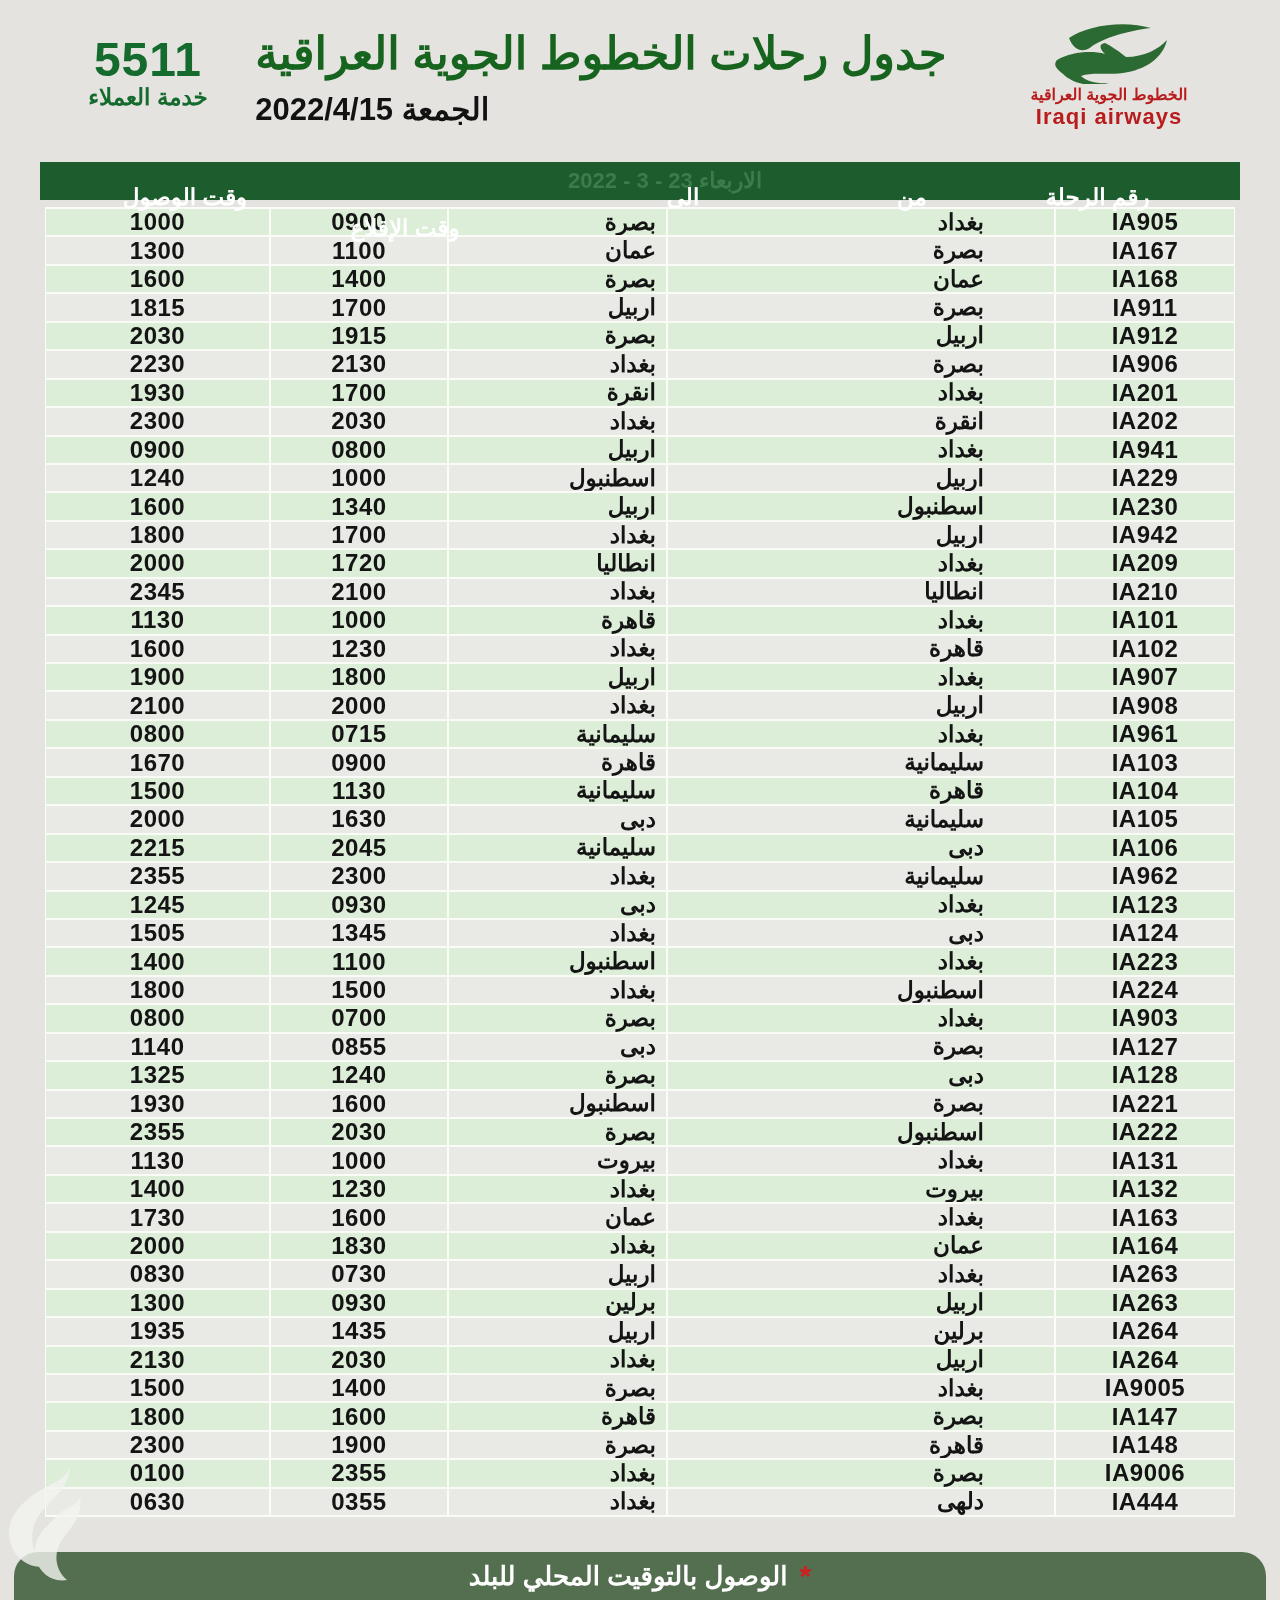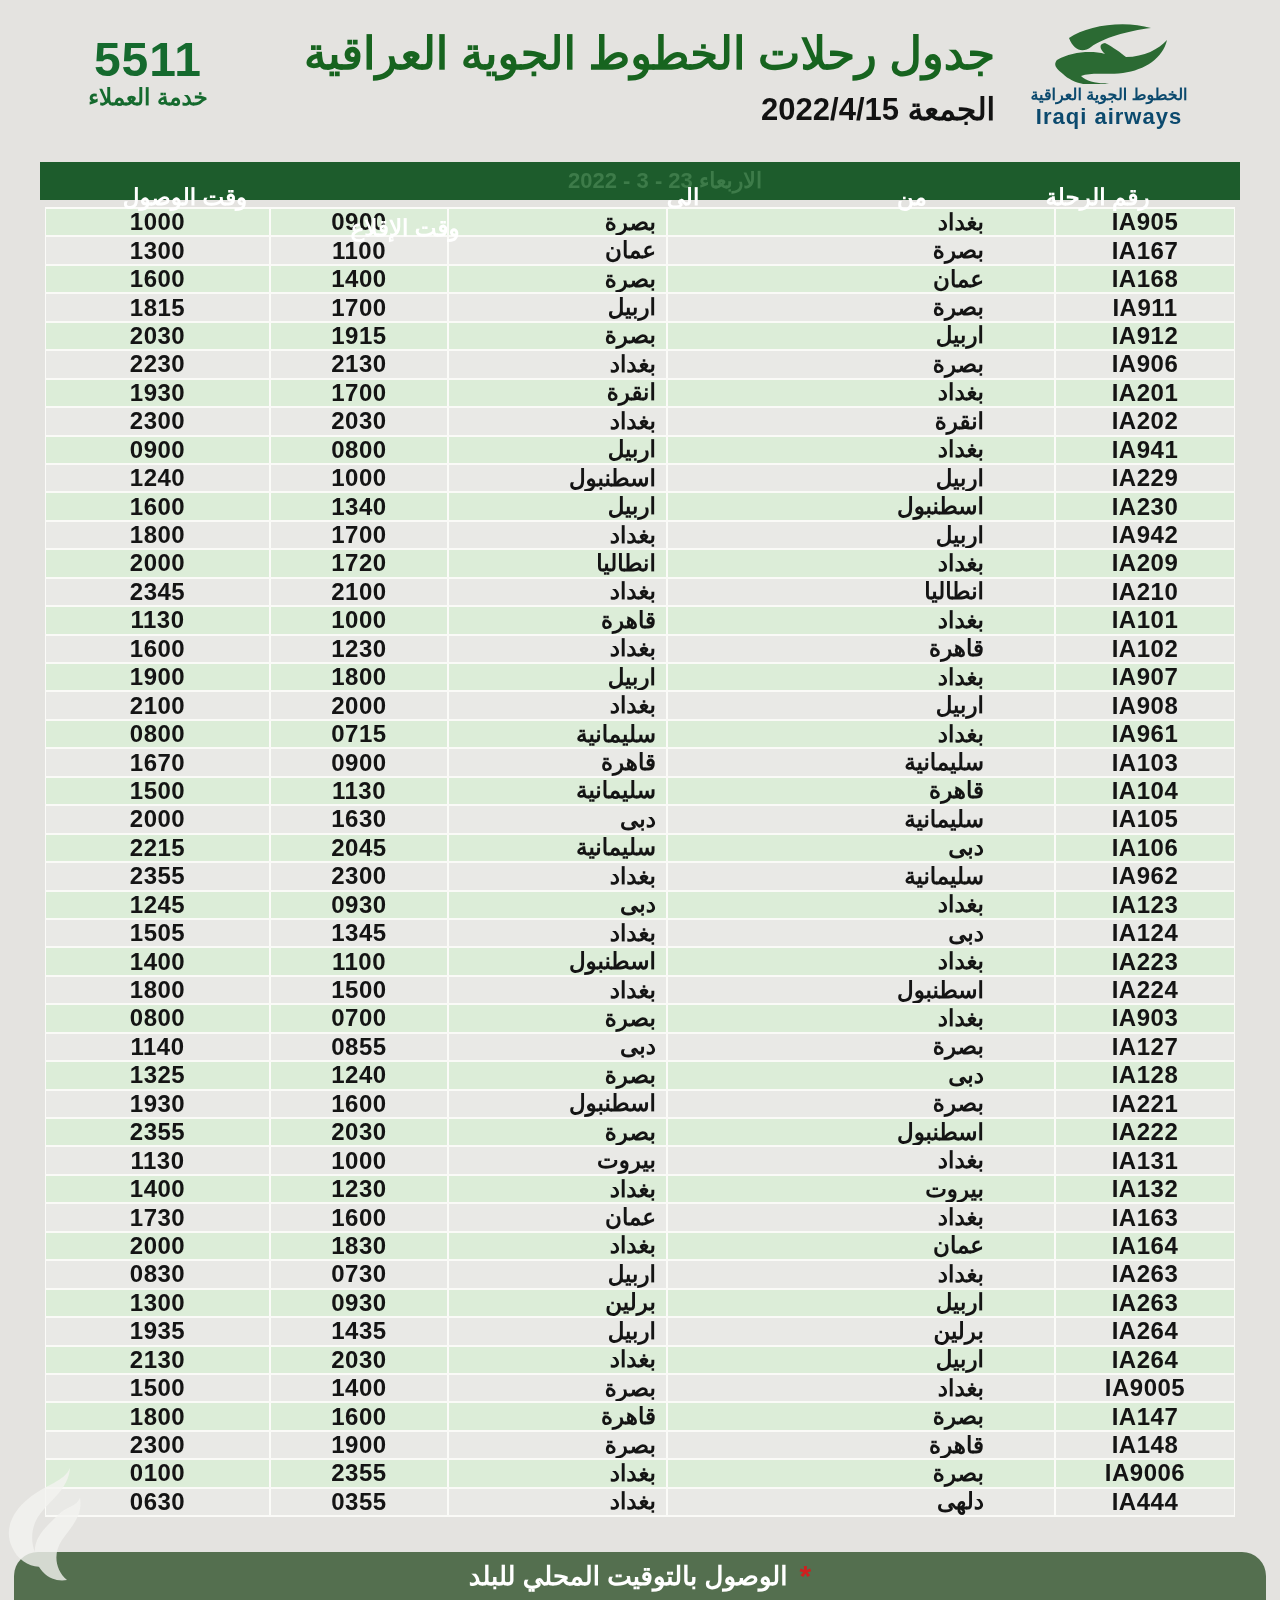--- a/index.html
+++ b/index.html
@@ -9,25 +9,25 @@
     font-family:"Liberation Sans", sans-serif;
     position:relative;overflow:hidden;
   }
   .page{position:absolute;inset:0;direction:rtl;}
 
   
   .cs-block{position:absolute;left:58px;top:36px;width:180px;text-align:center;color:#156a2e;}
   .cs-number{font-size:48px;font-weight:bold;line-height:1;letter-spacing:1px;}
   .cs-label{font-size:23px;font-weight:bold;}
 
-  .title-block{position:absolute;left:50%;top:24px;transform:translateX(-52%);width:740px;text-align:right;}
+  .title-block{position:absolute;left:50%;top:24px;transform:translateX(-52%);width:740px;text-align:left;}
   .main-title{font-size:45px;font-weight:bold;color:#17641f;line-height:1.35;}
   .date-line{font-size:31px;font-weight:bold;color:#121212;margin-top:6px;}
 
-  .logo-block{position:absolute;right:86px;top:22px;width:170px;text-align:center;color:#0c4a6e;direction:rtl;}
+  .logo-block{position:absolute;right:86px;top:22px;width:170px;text-align:center;color:#b91c1c;direction:rtl;}
   .logo-bird{display:block;margin:0 auto;}
   .logo-ar{font-size:16px;font-weight:bold;line-height:1.1;margin-top:2px;}
   .logo-en{font-size:22px;font-weight:bold;letter-spacing:1px;line-height:1.2;}
 
   
   .head-bar{
     position:absolute;left:40px;top:162px;width:1200px;height:38px;
     background:#1d5c2c;direction:ltr;
   }
   .head-label{

